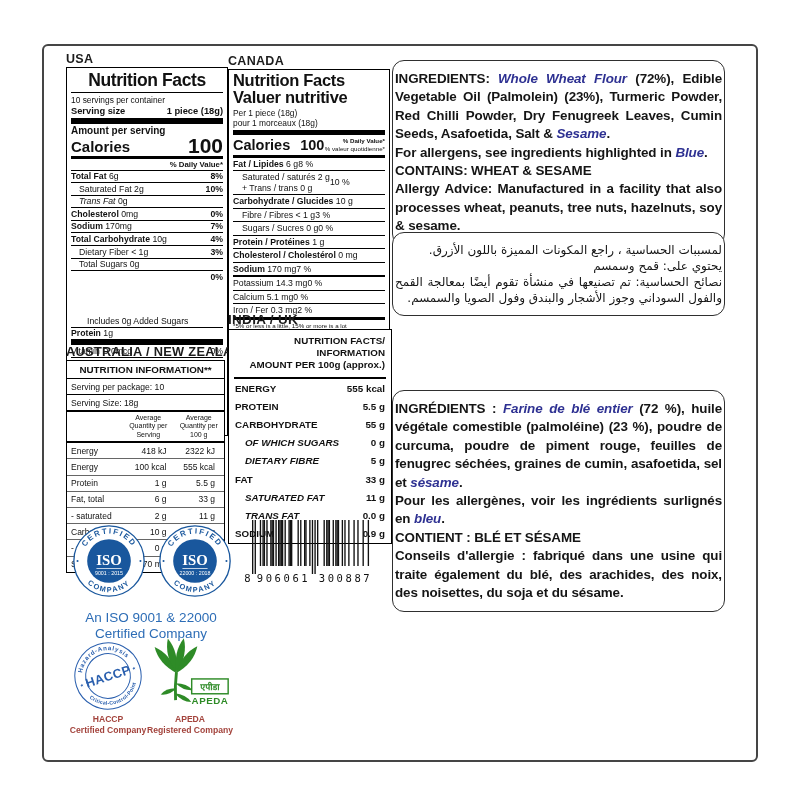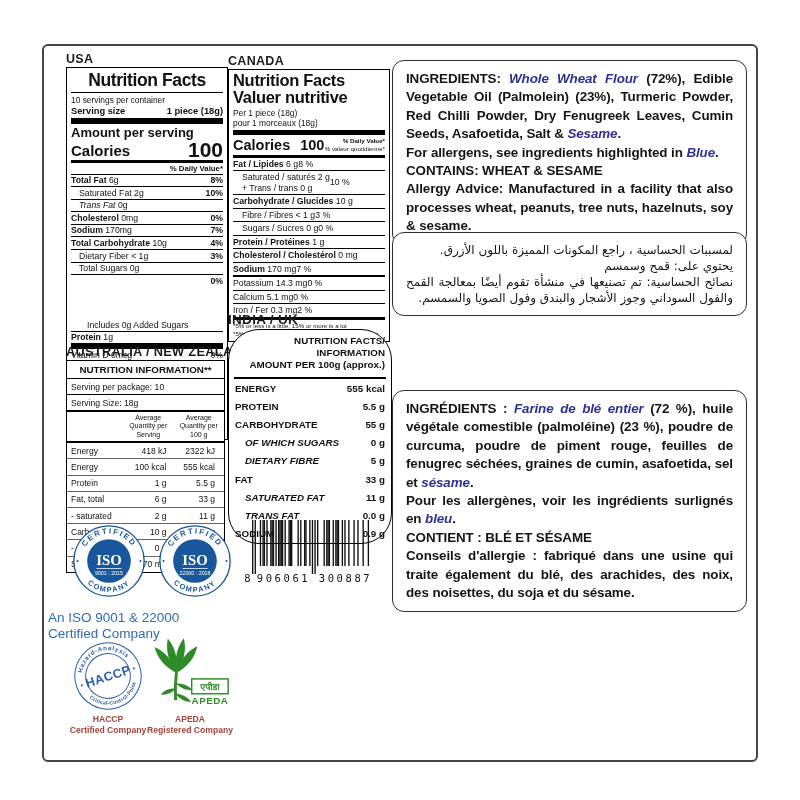--- a/index.html
+++ b/index.html
@@ -11,21 +11,21 @@
   .region-heading{font-size:12.5px;font-weight:700;letter-spacing:.3px;color:#1c1c1c;}
 
   
   .nf-box{border:1.6px solid #000;padding:2px 4px 3px;background:#fff;}
   .nf-title{font-size:17.5px;font-weight:800;letter-spacing:-.4px;text-align:center;
             border-bottom:1px solid #000;padding-bottom:1px;}
   .nf-serv{font-size:8.4px;padding:1.5px 0 0;}
   .nf-ss{display:flex;justify-content:space-between;font-weight:700;font-size:9.3px;padding:1px 0 2px;}
   .bar-thick{height:6px;background:#000;}
   .bar-med{height:3.5px;background:#000;}
-  .nf-amt{font-size:13px;font-weight:700;padding-top:1px;}
+  .nf-amt{font-size:10px;font-weight:700;padding-top:1px;}
   .nf-cal{display:flex;justify-content:space-between;align-items:flex-end;border-bottom:3.5px solid #000;padding-bottom:1px;}
   .nf-cal-label{font-size:15px;font-weight:800;}
   .nf-cal-val{font-size:21px;font-weight:800;line-height:19px;}
   .nf-dv{text-align:right;font-size:7.8px;font-weight:700;border-bottom:1px solid #000;padding:1px 0;}
   .nf-row{display:flex;justify-content:space-between;border-bottom:1px solid #000;
           font-size:8.7px;line-height:10.6px;padding:.5px 0;}
   .nf-row .i1{padding-left:8px;}  .nf-row .i2{padding-left:16px;margin-top:44px;}
   .nf-row b{font-weight:700;}
   .nf-foot{font-size:6.6px;line-height:8px;padding-top:2px;color:#222;}
 
@@ -55,29 +55,29 @@
   
   .in-box{border:1.6px solid #000;padding:0 5px;background:#fff;}
   .in-hdr{text-align:right;font-weight:800;font-size:9.8px;line-height:12px;padding:5px 1px 6px;
           border-bottom:2.4px solid #000;}
   .in-row{display:flex;justify-content:space-between;font-size:9.8px;padding:3.6px 1px;}
   .in-row .lbl{font-weight:800;}
   .in-row .sub{font-style:italic;padding-left:10px;}
   .in-row .val{font-weight:600;}
 
   
-  .ing-box{border:1.8px solid #2f2f2f;border-radius:12px;padding:9px 13px;background:#fff;}
+  .ing-box{border:1.8px solid #2f2f2f;border-radius:12px;padding:9px 2px;background:#fff;}
   .ing-box p{margin:0;font-size:13.4px;line-height:18.4px;font-weight:700;
              letter-spacing:-.1px;text-align:justify;color:#151515;}
   .ing-box .blue{color:var(--blue);font-style:italic;}
   .ar p{font-family:"DejaVu Sans",sans-serif;font-weight:400;font-size:12px;
         line-height:16px;direction:rtl;text-align:justify;letter-spacing:0;}
 
   
-  .iso-caption{font-size:13.5px;line-height:16px;color:#2d6db6;font-weight:400;}
+  .iso-caption{text-align:center;font-size:13.5px;line-height:16px;color:#2d6db6;font-weight:400;}
   .seal-caption{text-align:center;font-size:8.6px;line-height:10.5px;font-weight:700;color:var(--red);}
 
   
   .barcode-num{font-family:"DejaVu Sans Mono",monospace;}
 </style>
 </head>
 <body>
 
 <div class="canvas">
   <div class="frame"></div>
@@ -375,21 +375,21 @@
           <span class="">Iron / Fer 0.3 mg</span>
           <span>2 %</span>
         </div>
       </div>
     <div class="bar-med" style="height:2.6px;"></div>
     <div class="ca-foot">*5% or less is a little, 15% or more is a lot</div>
     <div class="ca-foot" style="padding-top:0;">*5% ou moins c'est peu, 15% ou plus c'est beaucoup</div>
   </div>
 
   <div class="abs region-heading" style="left:228px;top:312px;font-size:13.5px;">INDIA / UK</div>
-  <div class="abs in-box" style="left:228px;top:329px;width:152px;border-radius:31px;">
+  <div class="abs in-box" style="left:228px;top:329px;width:152px;">
     <div class="in-hdr">
       <div>NUTRITION FACTS/ INFORMATION</div>
       <div>AMOUNT PER 100g (approx.)</div>
     </div>
     <div id="in-rows">
         <div class="in-row">
           <span class="lbl ">ENERGY</span>
           <span class="val">555 kcal</span>
         </div>
         <div class="in-row">

